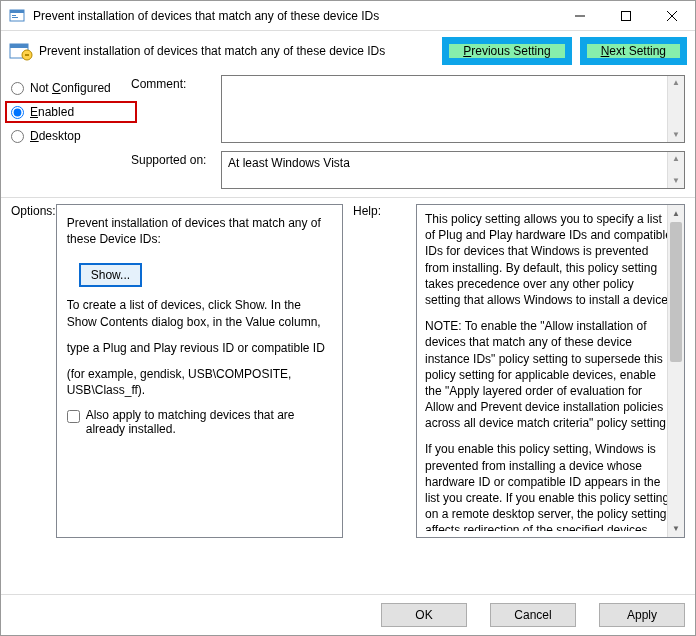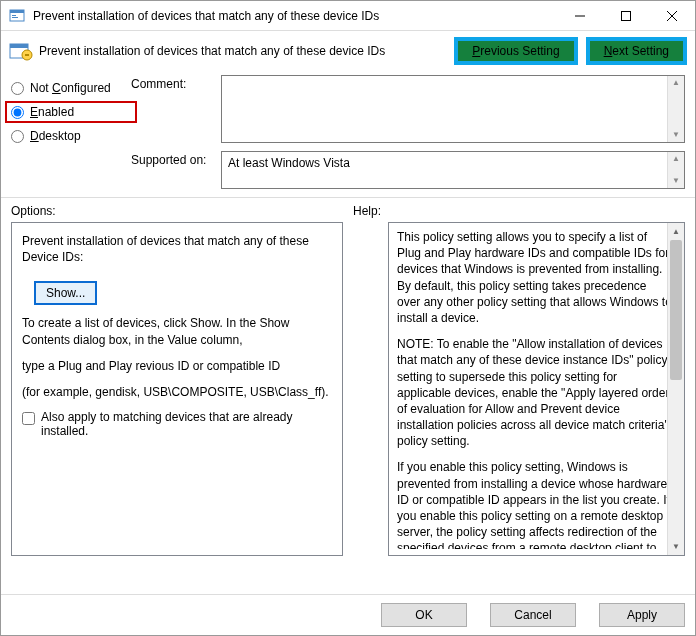--- a/index.html
+++ b/index.html
@@ -6,36 +6,36 @@
 body { margin: 0; background: #fff; width: 696px; height: 636px; overflow: hidden; position: relative; border: 1px solid #999; }
 .titlebar { display: flex; align-items: center; height: 30px; border-bottom: 1px solid #ddd; }
 .titlebar .ticon { width: 16px; height: 16px; margin: 0 8px; display: inline-flex; }
 .titlebar .ttext { flex: 1; }
 .winbtns { display: flex; }
 .winbtn { width: 46px; height: 30px; display: flex; align-items: center; justify-content: center; }
 .winbtn svg { width: 10px; height: 10px; }
 .header-row { display: flex; align-items: center; padding: 6px 8px; }
 .header-row .hicon { width: 24px; height: 20px; margin-right: 6px; display: inline-flex; }
 .header-row .htext { flex: 1; }
-.navbtn { height: 28px; padding: 0 14px; border: 4px solid #0ea5e9; background: #15803d; margin-left: 8px; }
+.navbtn { height: 28px; padding: 0 14px; border: 7px solid #0ea5e9; background: #86efac; margin-left: 8px; }
 .config { display: flex; padding: 4px 10px 0 10px; }
 .radios { width: 120px; padding-top: 6px; }
 .radio-row { display: flex; align-items: center; margin-bottom: 10px; }
 .radio-row input { margin: 0 6px 0 0; }
 .radio-label u { text-decoration: underline; }
 .hl { border: 2px solid #c00; padding: 2px 4px; margin: -4px -6px 6px -6px; }
 .fields { flex: 1; display: grid; grid-template-columns: 90px 1fr; row-gap: 8px; align-items: start; }
 .flabel { text-align: left; padding-top: 2px; }
 .comment-box { height: 68px; border: 1px solid #7a7a7a; position: relative; background: #fff; }
 .support-box { height: 38px; border: 1px solid #7a7a7a; position: relative; background: #fff; padding: 4px 6px; color: #000; }
 .scroll-sim { position: absolute; right: 0; top: 0; bottom: 0; width: 17px; display: flex; flex-direction: column; justify-content: space-between; align-items: center; color: #888; background: #f0f0f0; border-left: 1px solid #ddd; }
 .scroll-sim span { font-size: 8px; line-height: 14px; }
 .sep { border-top: 1px solid #ddd; margin: 8px 0 0 0; }
 .lower { display: flex; padding: 6px 10px 0 10px; gap: 10px; }
-.col { flex: 1; display: flex; flex-direction: column; }
+.col { flex: 1; display: flex; }
 .col-label { margin-bottom: 4px; }
 .panel { border: 1px solid #828790; padding: 10px; height: 334px; overflow: hidden; position: relative; }
 .panel.help { padding: 6px 8px 6px 8px; margin-left: 35px; }
 .panel.help .inner { height: 100%; overflow-y: auto; padding-right: 4px; }
 .showbtn { border: 2px solid #0a6bd2; background: #e5f1fb; padding: 3px 10px; margin: 6px 0 10px 12px; display: inline-block; }
 .para { margin-bottom: 10px; line-height: 1.35; }
 .chk-row { display: flex; align-items: flex-start; }
 .chk-row input { margin: 2px 6px 0 0; }
 .footer { position: absolute; bottom: 0; left: 0; right: 0; border-top: 1px solid #ddd; padding: 8px 10px; display: flex; justify-content: flex-end; gap: 23px; background: #fff; }
 .footer button { width: 86px; height: 24px; border: 1px solid #adadad; background: #e1e1e1; }

